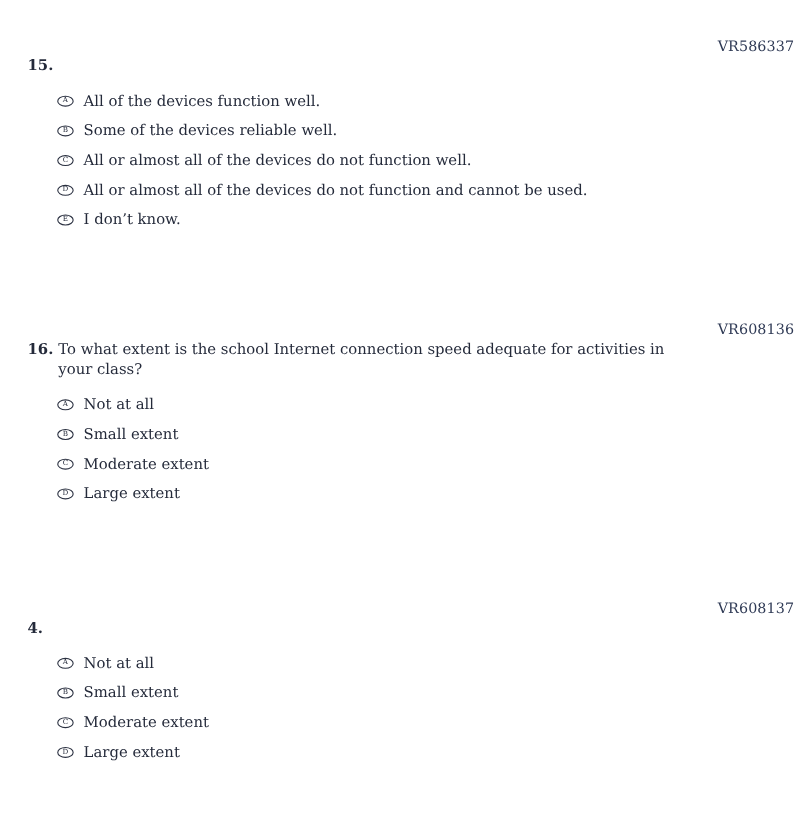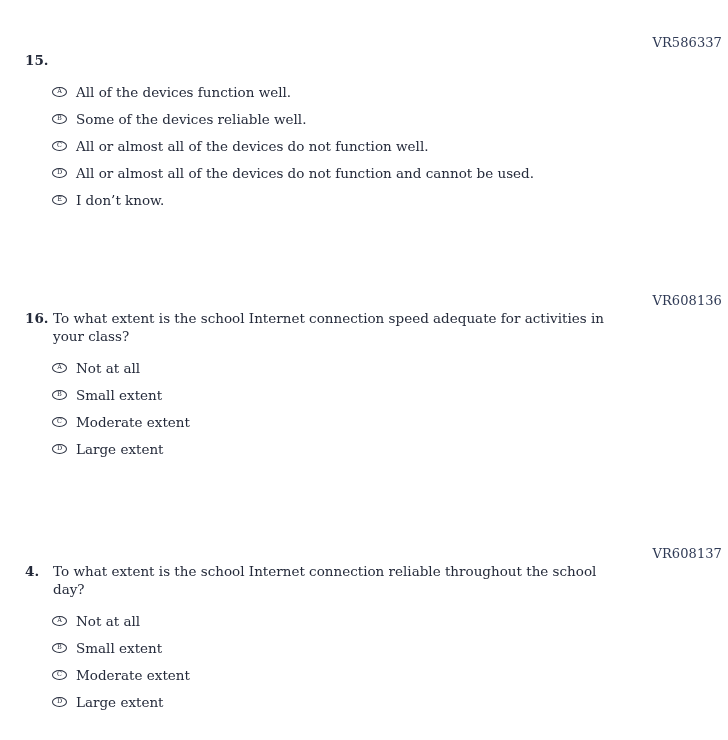--- a/index.html
+++ b/index.html
@@ -154,22 +154,20 @@
         </span>
       <span class="option-label">Large extent</span>
     </div>
   </div>
 </section>
 
 <section class="question" id="q17">
   <div class="code">VR608137</div>
   <div class="q-row">
     <span class="q-num">4.</span>
-    <div class="q-text">To what extent is the school Internet connection reliable throughout the school
-day?</div>
   </div>
   <div class="options">
     <div class="option">
       <span class="oval">
           <span class="oval-letter">A</span>
         </span>
       <span class="option-label">Not at all</span>
     </div>
     <div class="option">
       <span class="oval">

